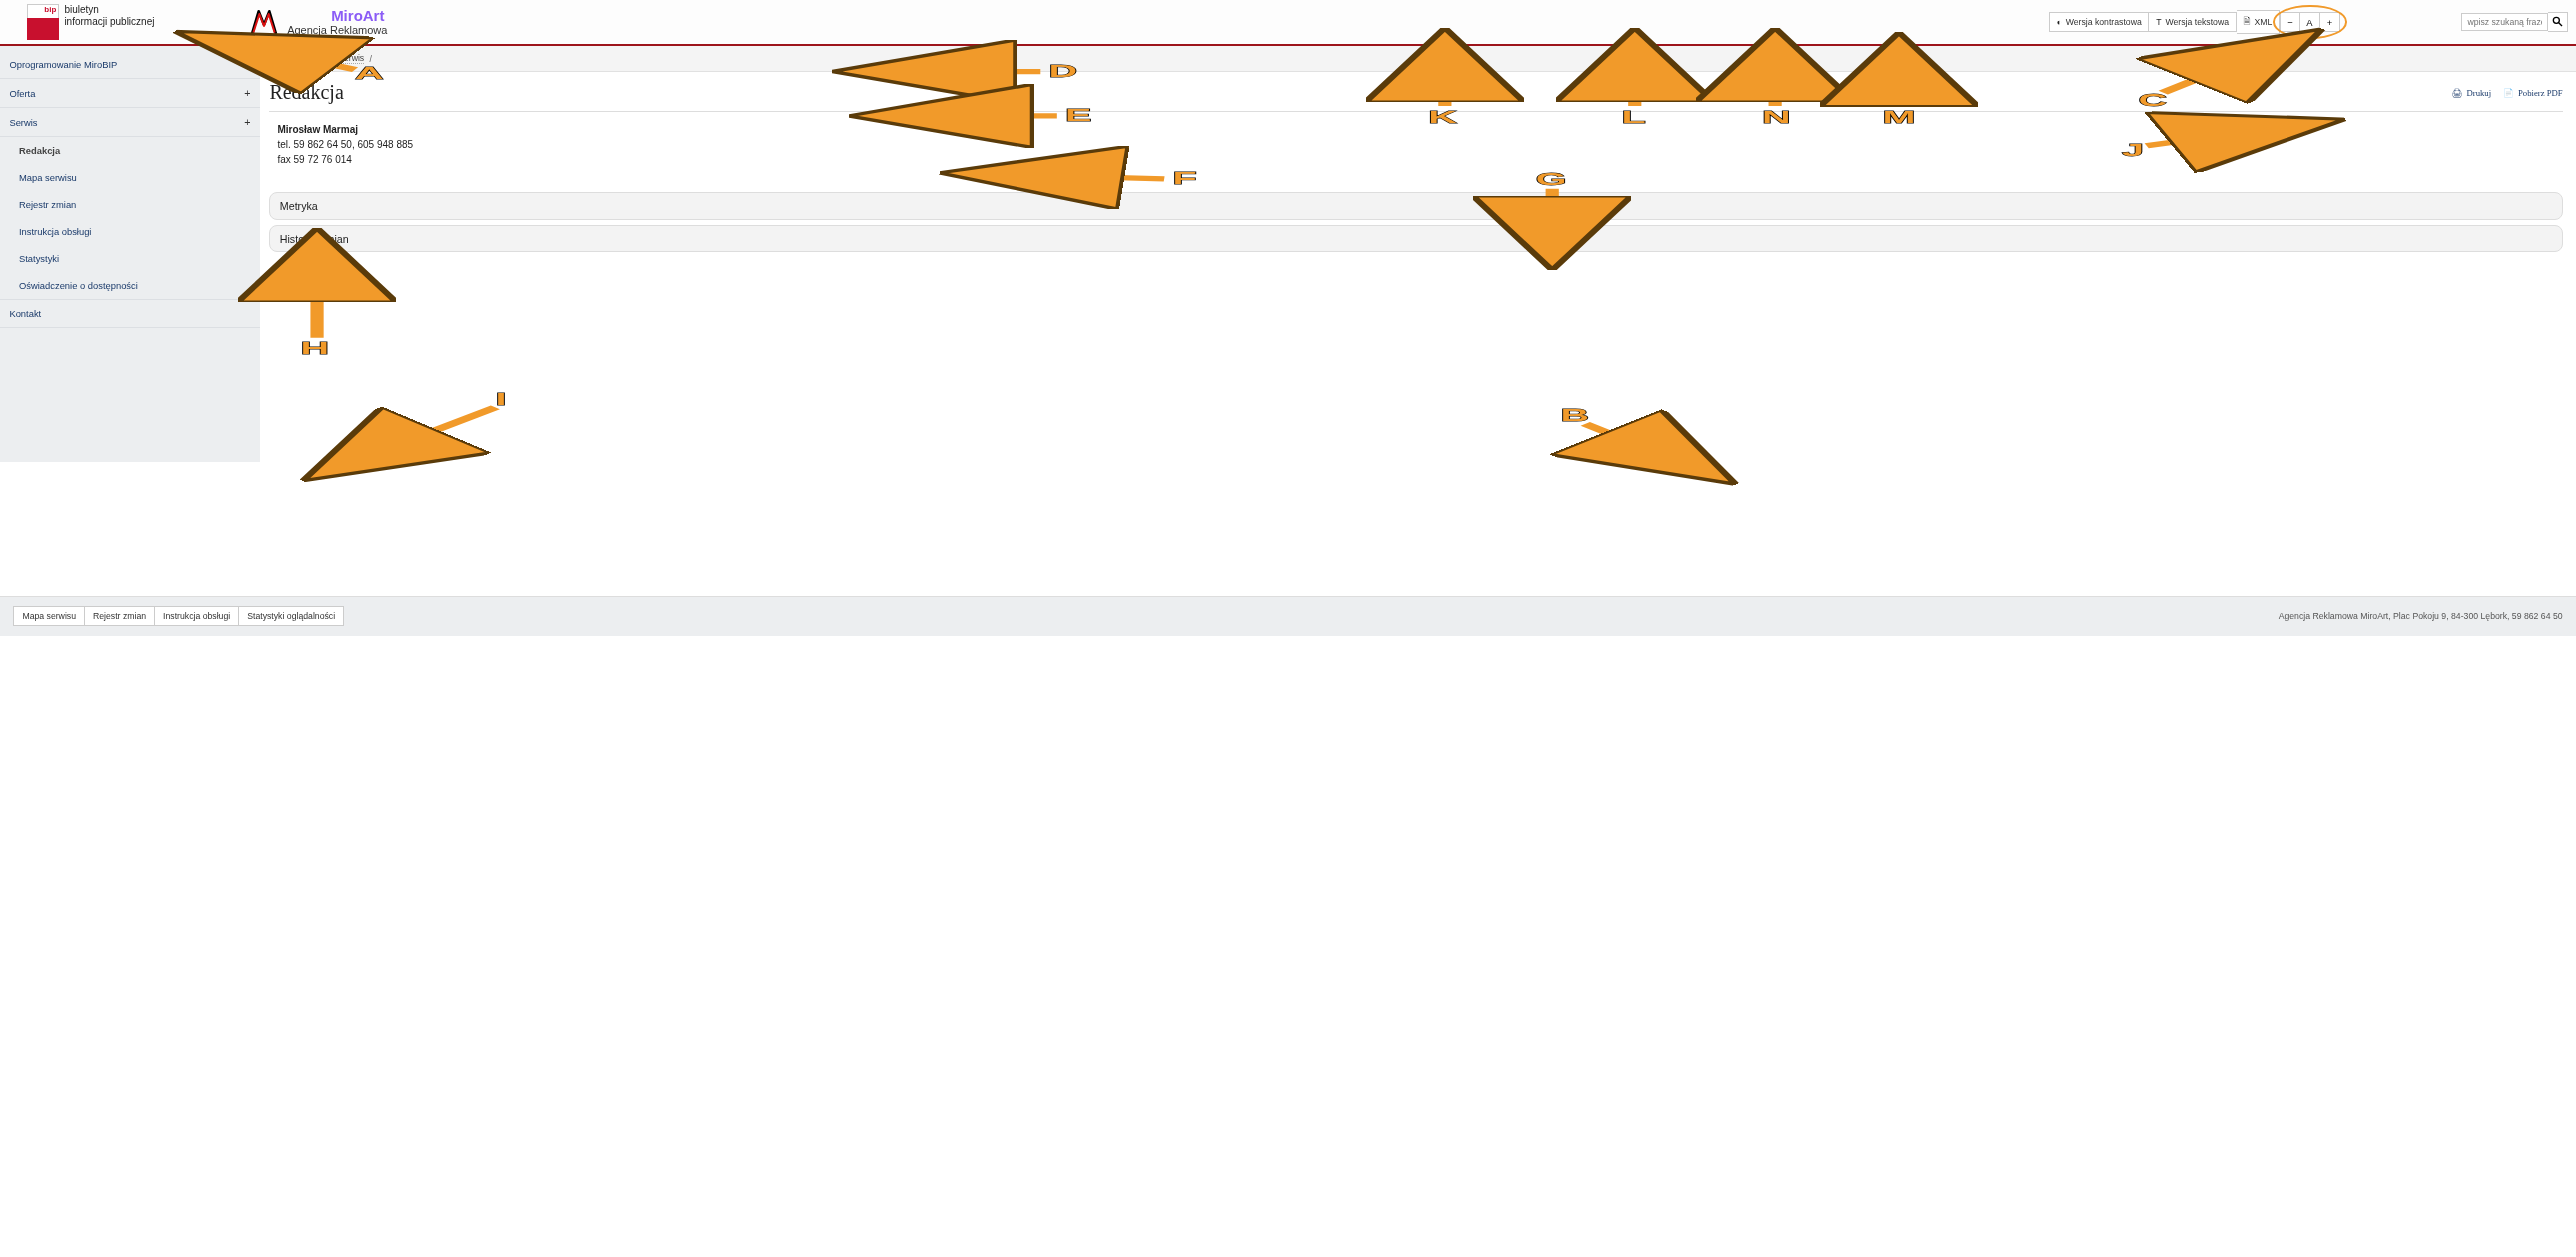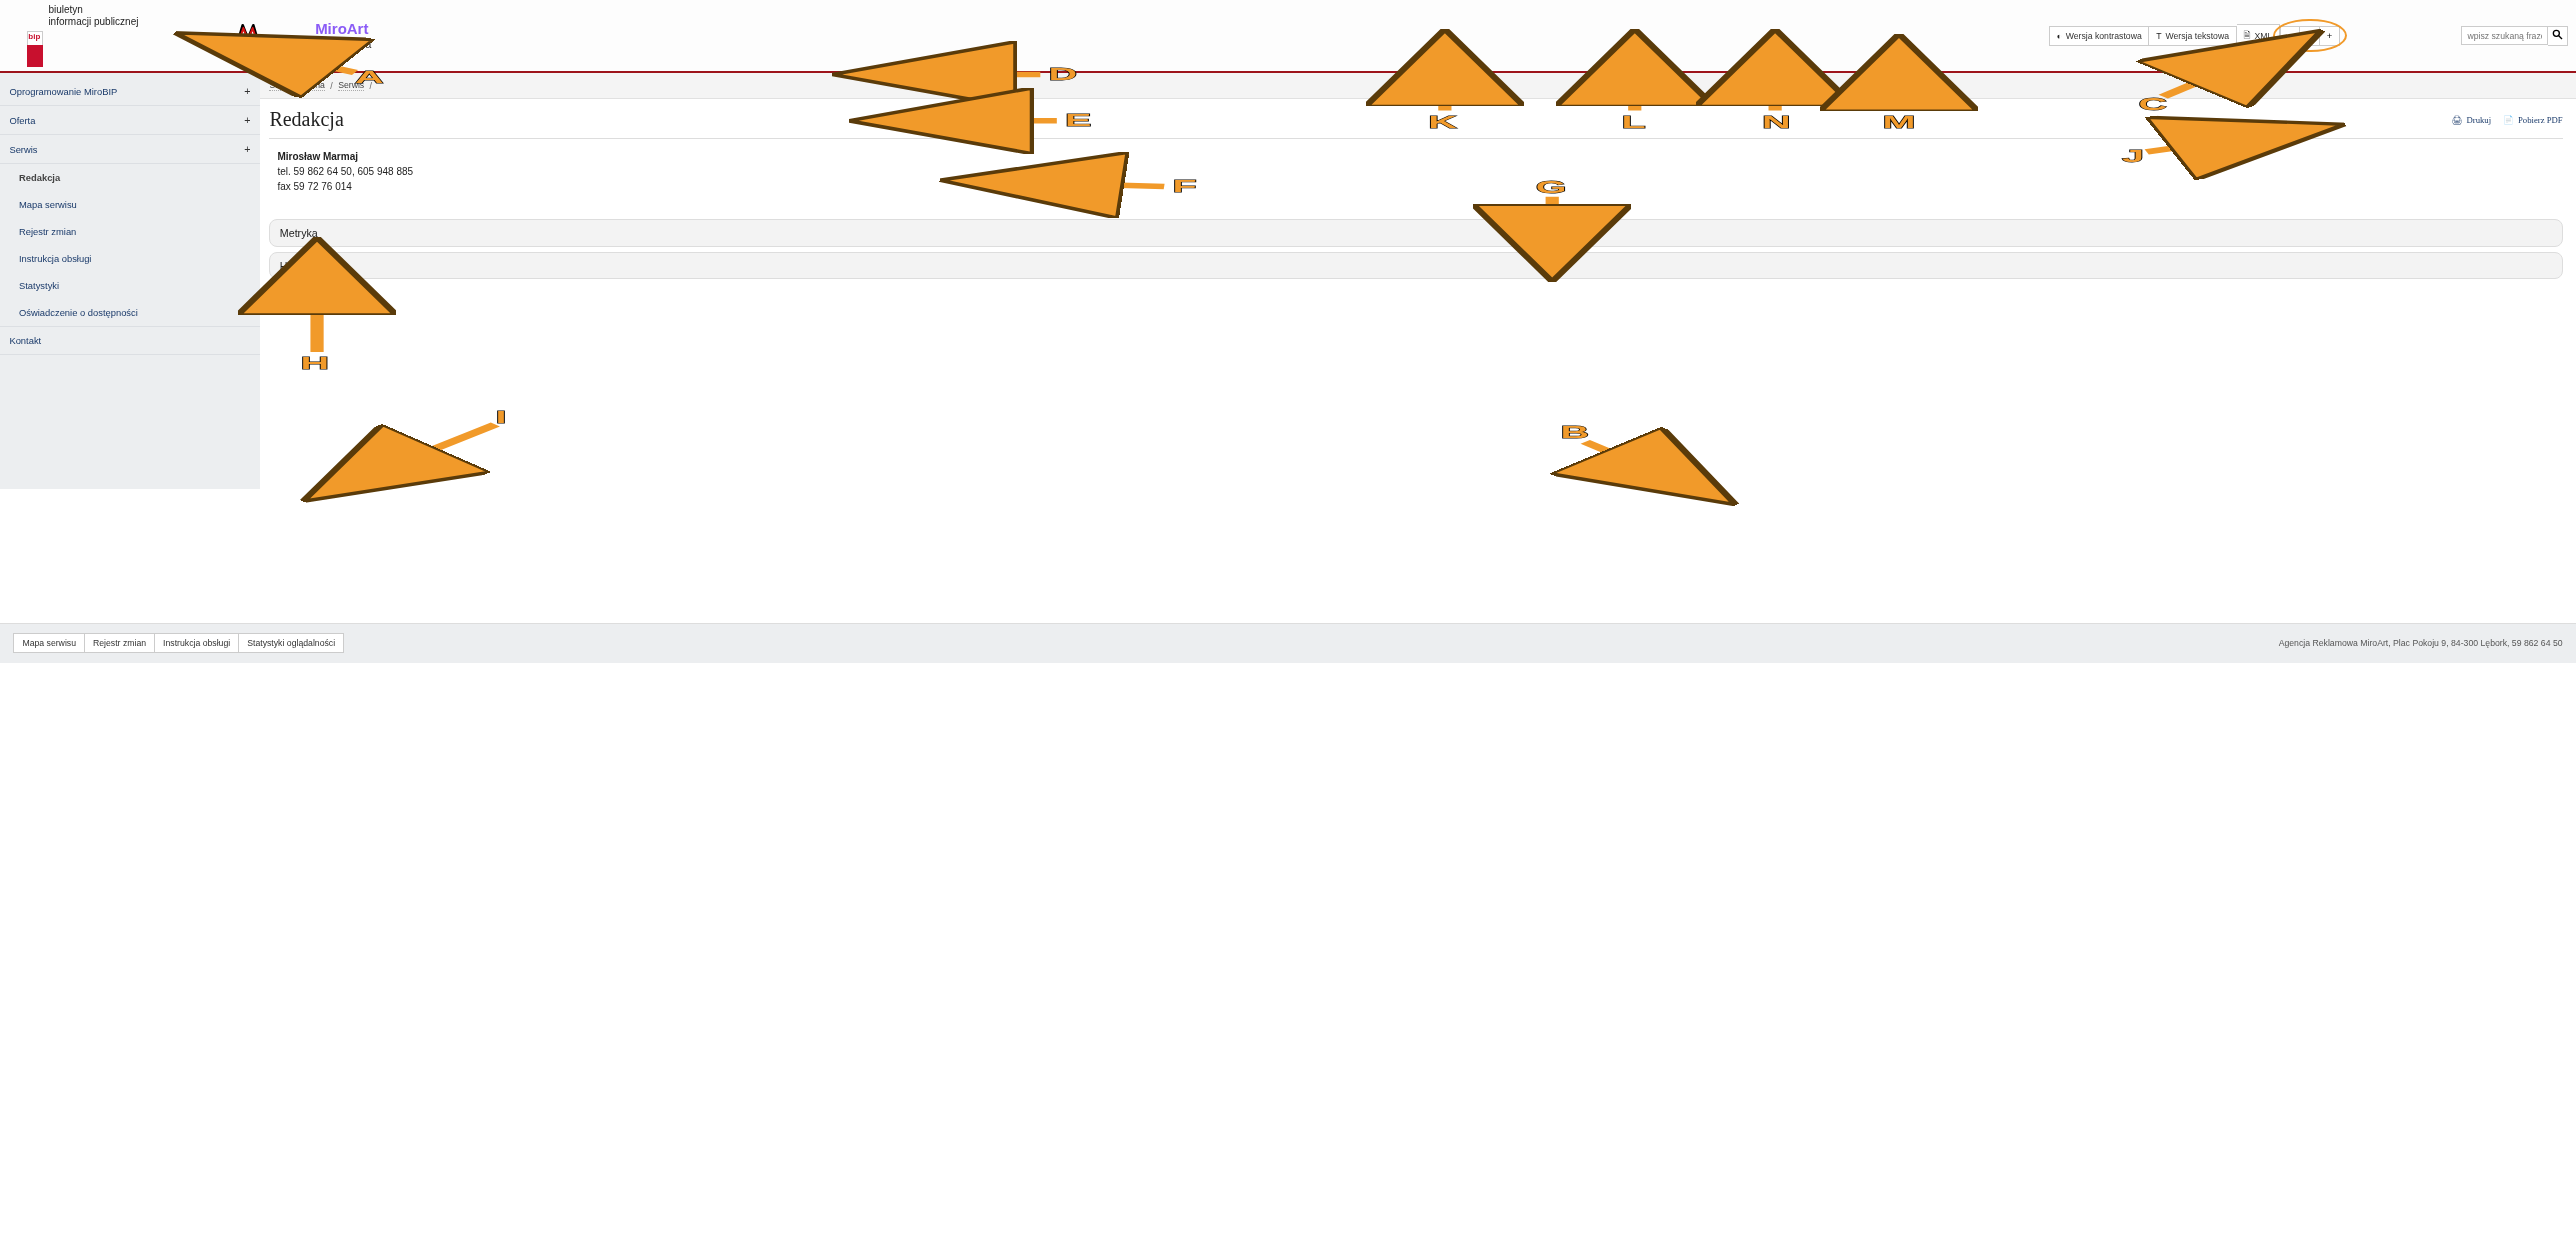--- a/index.html
+++ b/index.html
@@ -18,23 +18,22 @@
     border-bottom: 2px solid #9d141b;
     position: relative;
   }
   .bip-logo {
     display: flex;
     align-items: flex-start;
     gap: 5.4px;
     margin-right: 94px;
   }
   .bip-flag {
-    width: 16px; height: 36px;
+    width: 32px; height: 36px;
     position: relative;
-    margin-top: 27px;
   }
   .bip-flag .white { position:absolute; top:0; left:0; width:100%; height:40%; background:#fff; border:0.7px solid #ccc; border-bottom:none;}
   .bip-flag .red   { position:absolute; top:40%; left:0; width:100%; height:60%; background:#c8102e; }
   .bip-flag .tag   { position:absolute; top:1.3px; right:2.7px; font-size:8px; color:#c8102e; font-weight:bold; }
   .bip-text { line-height:1.15; font-size:10px; color:#222; }
   .miroart-logo { display:flex; align-items:center; gap:6.7px; }
   .miroart-mark {
     width:32px; height:32px; position:relative;
   }
   .miroart-mark svg { width:32px; height:32px; }

